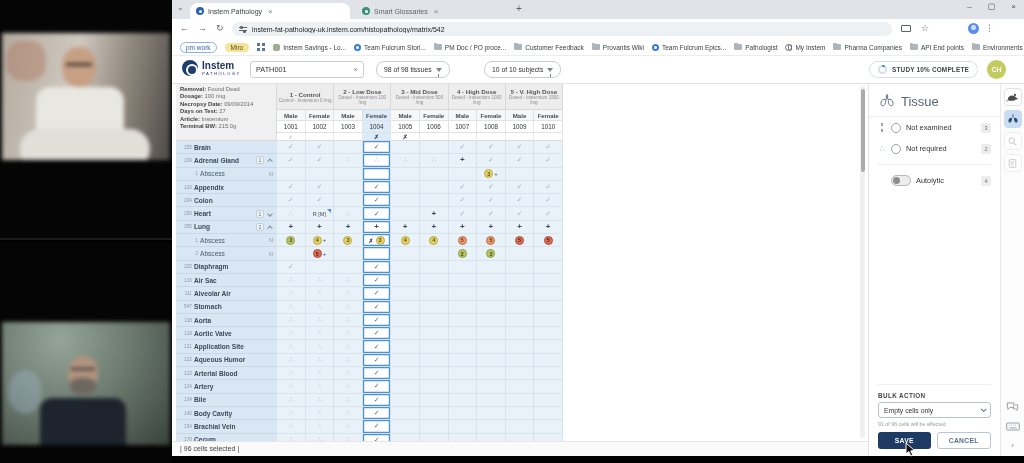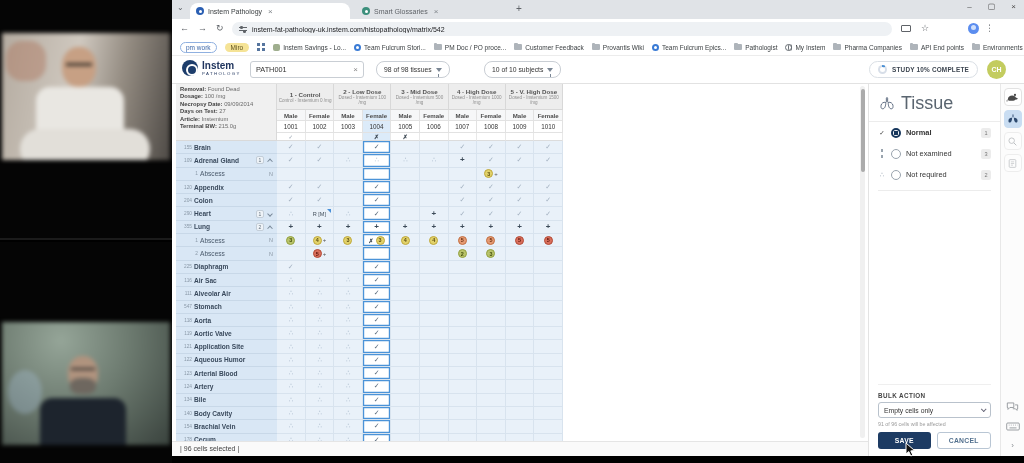--- a/index.html
+++ b/index.html
@@ -136,21 +136,21 @@
   .xm { font-size:6px; font-weight:bold; color:#3f4a55; margin-right:1px; }
   .vscroll { position:absolute; right:3px; top:2px; width:5px; height:352px; background:#f0f0f0; border-radius:3px; }
   .vthumb { position:absolute; left:0.5px; top:3px; width:4px; height:83px; background:#ababab; border-radius:2px; }
 
   
   .bfooter { position:absolute; left:0; top:441px; width:696px; height:15px; background:#fafafa; border-top:1px solid #e5e5e5; font-size:7px; color:#444; line-height:14px; padding-left:8px; }
 
   
   .panel { position:absolute; left:696px; top:84px; width:132px; height:372px; background:#fff; border-left:1px solid #e3e3e3; }
   .ptitle { display:flex; align-items:center; gap:6px; padding:9px 10px 7px; border-bottom:1px solid #ececec; }
-  .ptitle span { font-size:18px; color:#5a6570; }
+  .ptitle span { font-size:13px; color:#5a6570; }
   .opt { display:flex; align-items:center; gap:5px; height:21px; padding:0 9px; }
   .opt .lead { width:8px; text-align:center; font-size:6.5px; color:#333; flex:0 0 auto; }
   .opt .lead.dots { color:#8a97a6; font-size:7px; }
   .dashbox { width:7px; height:7px; border:1px dashed #9aa4ae; }
   .radio { width:10px; height:10px; border:1.6px solid #9aa4ae; border-radius:50%; flex:0 0 auto; }
   .radio.on { border:2px solid #16365c; background:radial-gradient(circle,#16365c 0 2.3px,transparent 2.5px); }
   .opt .olabel { font-size:7.4px; color:#333; flex:1; }
   .opt.sel .olabel { font-weight:bold; }
   .obadge { width:10px; height:10px; background:#ececec; border-radius:2px; font-size:5.6px; color:#777; display:flex; align-items:center; justify-content:center; flex:0 0 auto; }
   .pdiv { height:1px; background:#ececec; margin:5px 9px; }
@@ -976,40 +976,40 @@
     <div class="panel">
       <div class="ptitle">
         <svg width="16" height="16" viewBox="0 0 20 20">
           <rect x="9.2" y="2" width="1.6" height="5.5" rx="0.8" fill="none" stroke="#3c4c66" stroke-width="1"></rect>
           <path d="M8.5 8 C8.5 12 7.5 16 4.5 16 C2.5 16 2.2 13.5 2.6 11.5 C3.1 9.2 5.5 7.2 8.5 8 Z" fill="none" stroke="#3c4c66" stroke-width="1"></path>
           <path d="M11.5 8 C11.5 12 12.5 16 15.5 16 C17.5 16 17.8 13.5 17.4 11.5 C16.9 9.2 14.5 7.2 11.5 8 Z" fill="none" stroke="#3c4c66" stroke-width="1"></path>
         </svg>
         <span>Tissue</span>
       </div>
       <div id="sideOptions">
-          <div class="opt sel">
-            <span class="lead">✓</span>
-            <span class="radio on"></span>
-            <span class="olabel">Normal</span>
-            <span class="obadge">1</span>
-          </div>
           <div class="opt">
             <span class="lead"><span class="dashbox"></span></span>
             <span class="radio"></span>
             <span class="olabel">Not examined</span>
             <span class="obadge">3</span>
           </div>
           <div class="opt">
             <span class="lead dots">∴</span>
             <span class="radio"></span>
             <span class="olabel">Not required</span>
             <span class="obadge">2</span>
           </div>
         </div>
       <div class="pdiv"></div>
+      <div class="opt">
+        <span class="lead"><span class="drop"></span></span>
+        <span class="tog"></span>
+        <span class="olabel">Autolytic</span>
+        <span class="obadge">4</span>
+      </div>
       <div class="bulk">
         <div class="bulklabel">BULK ACTION</div>
         <div class="bulksel">
           <span>Empty cells only</span>
           <span class="caret"></span>
         </div>
         <div class="bulkcap">91 of 96 cells will be affected</div>
         <div class="btnrow">
           <div class="btn btn-save">SAVE</div>
           <div class="btn btn-cancel">CANCEL</div>

